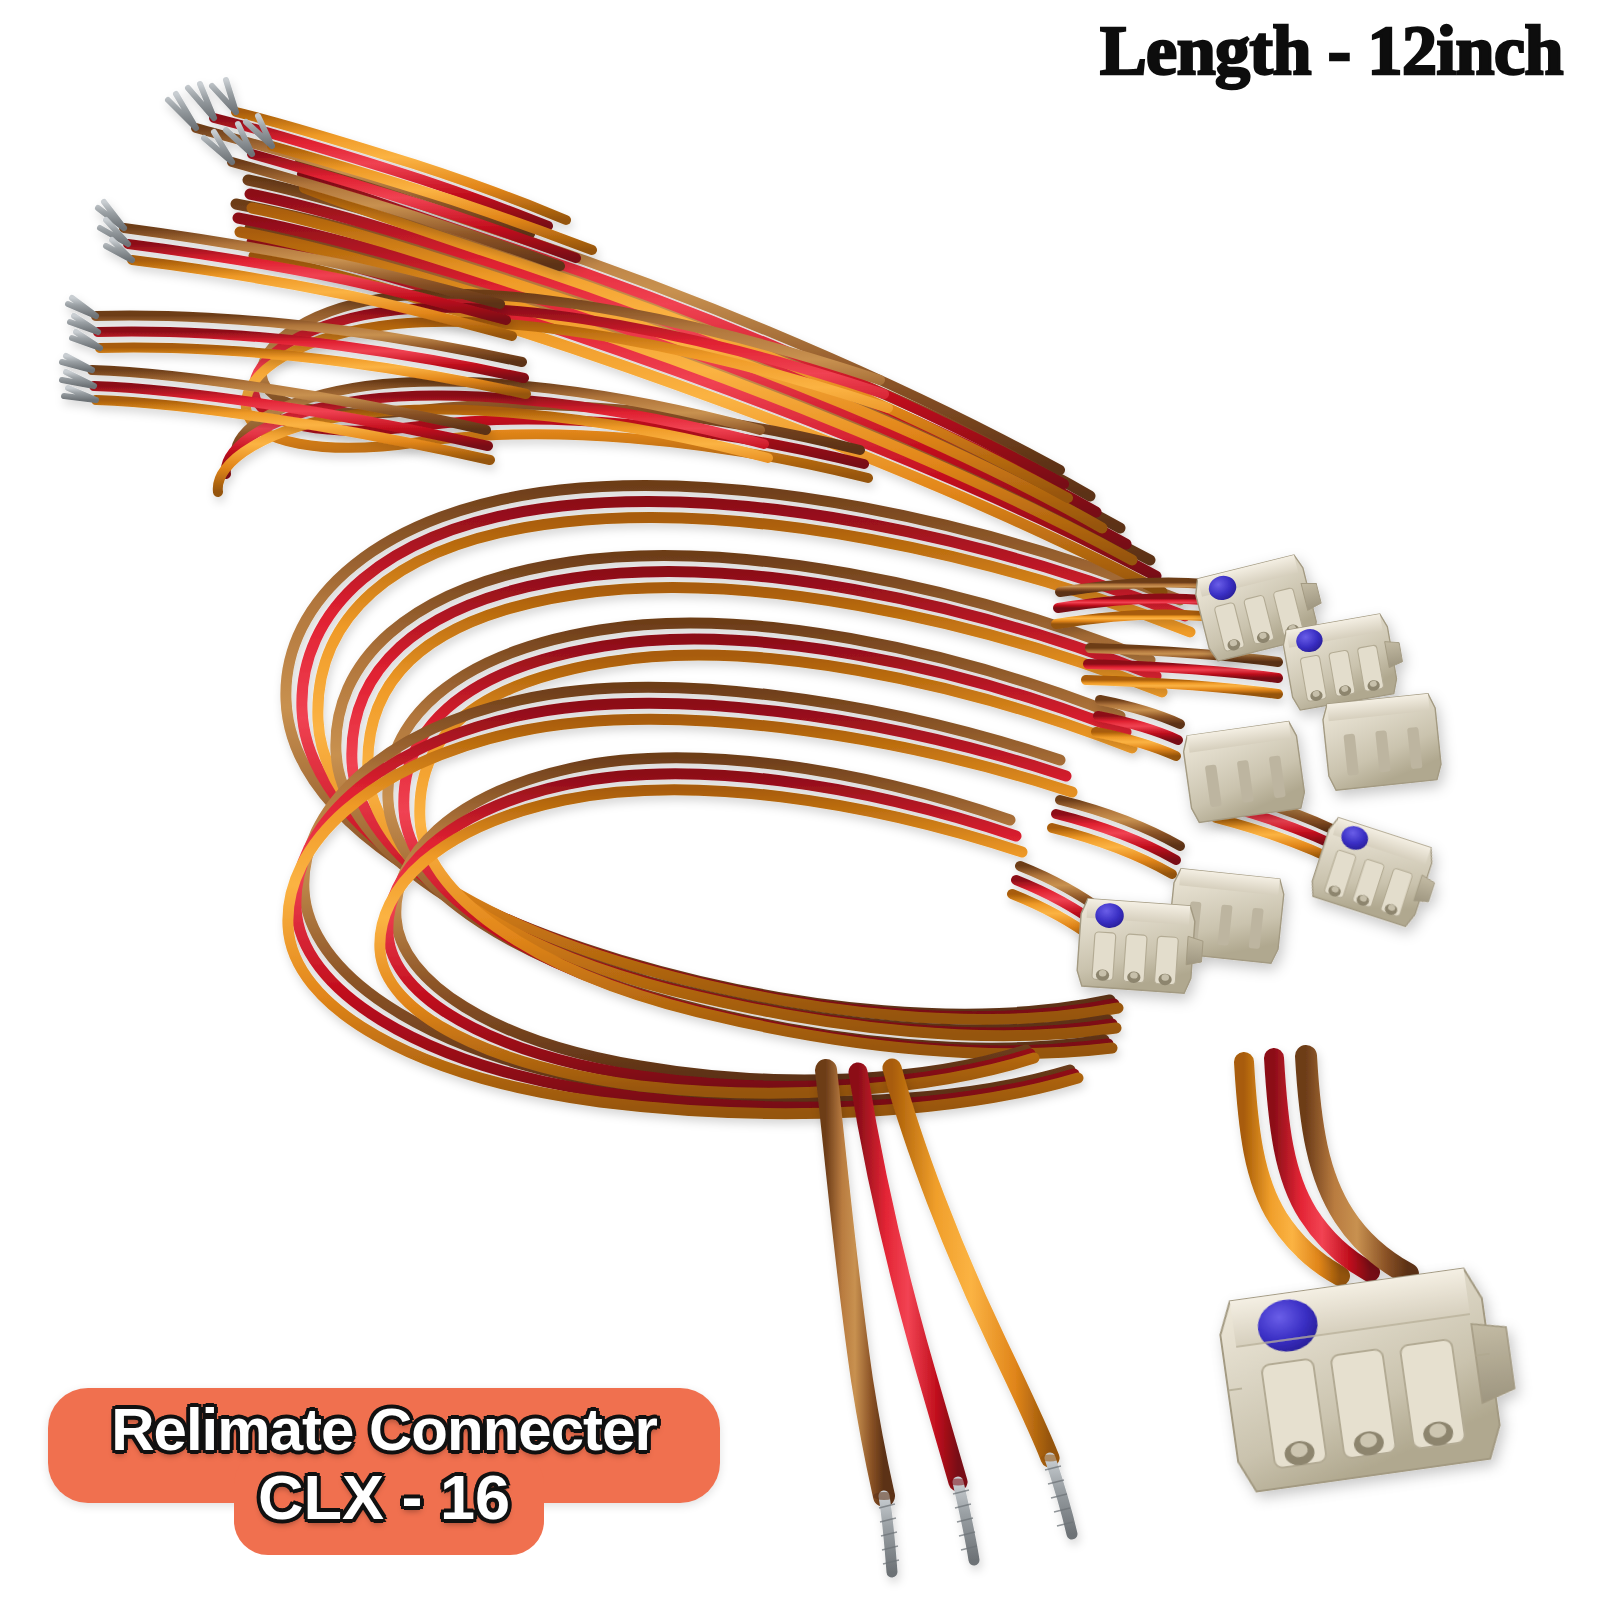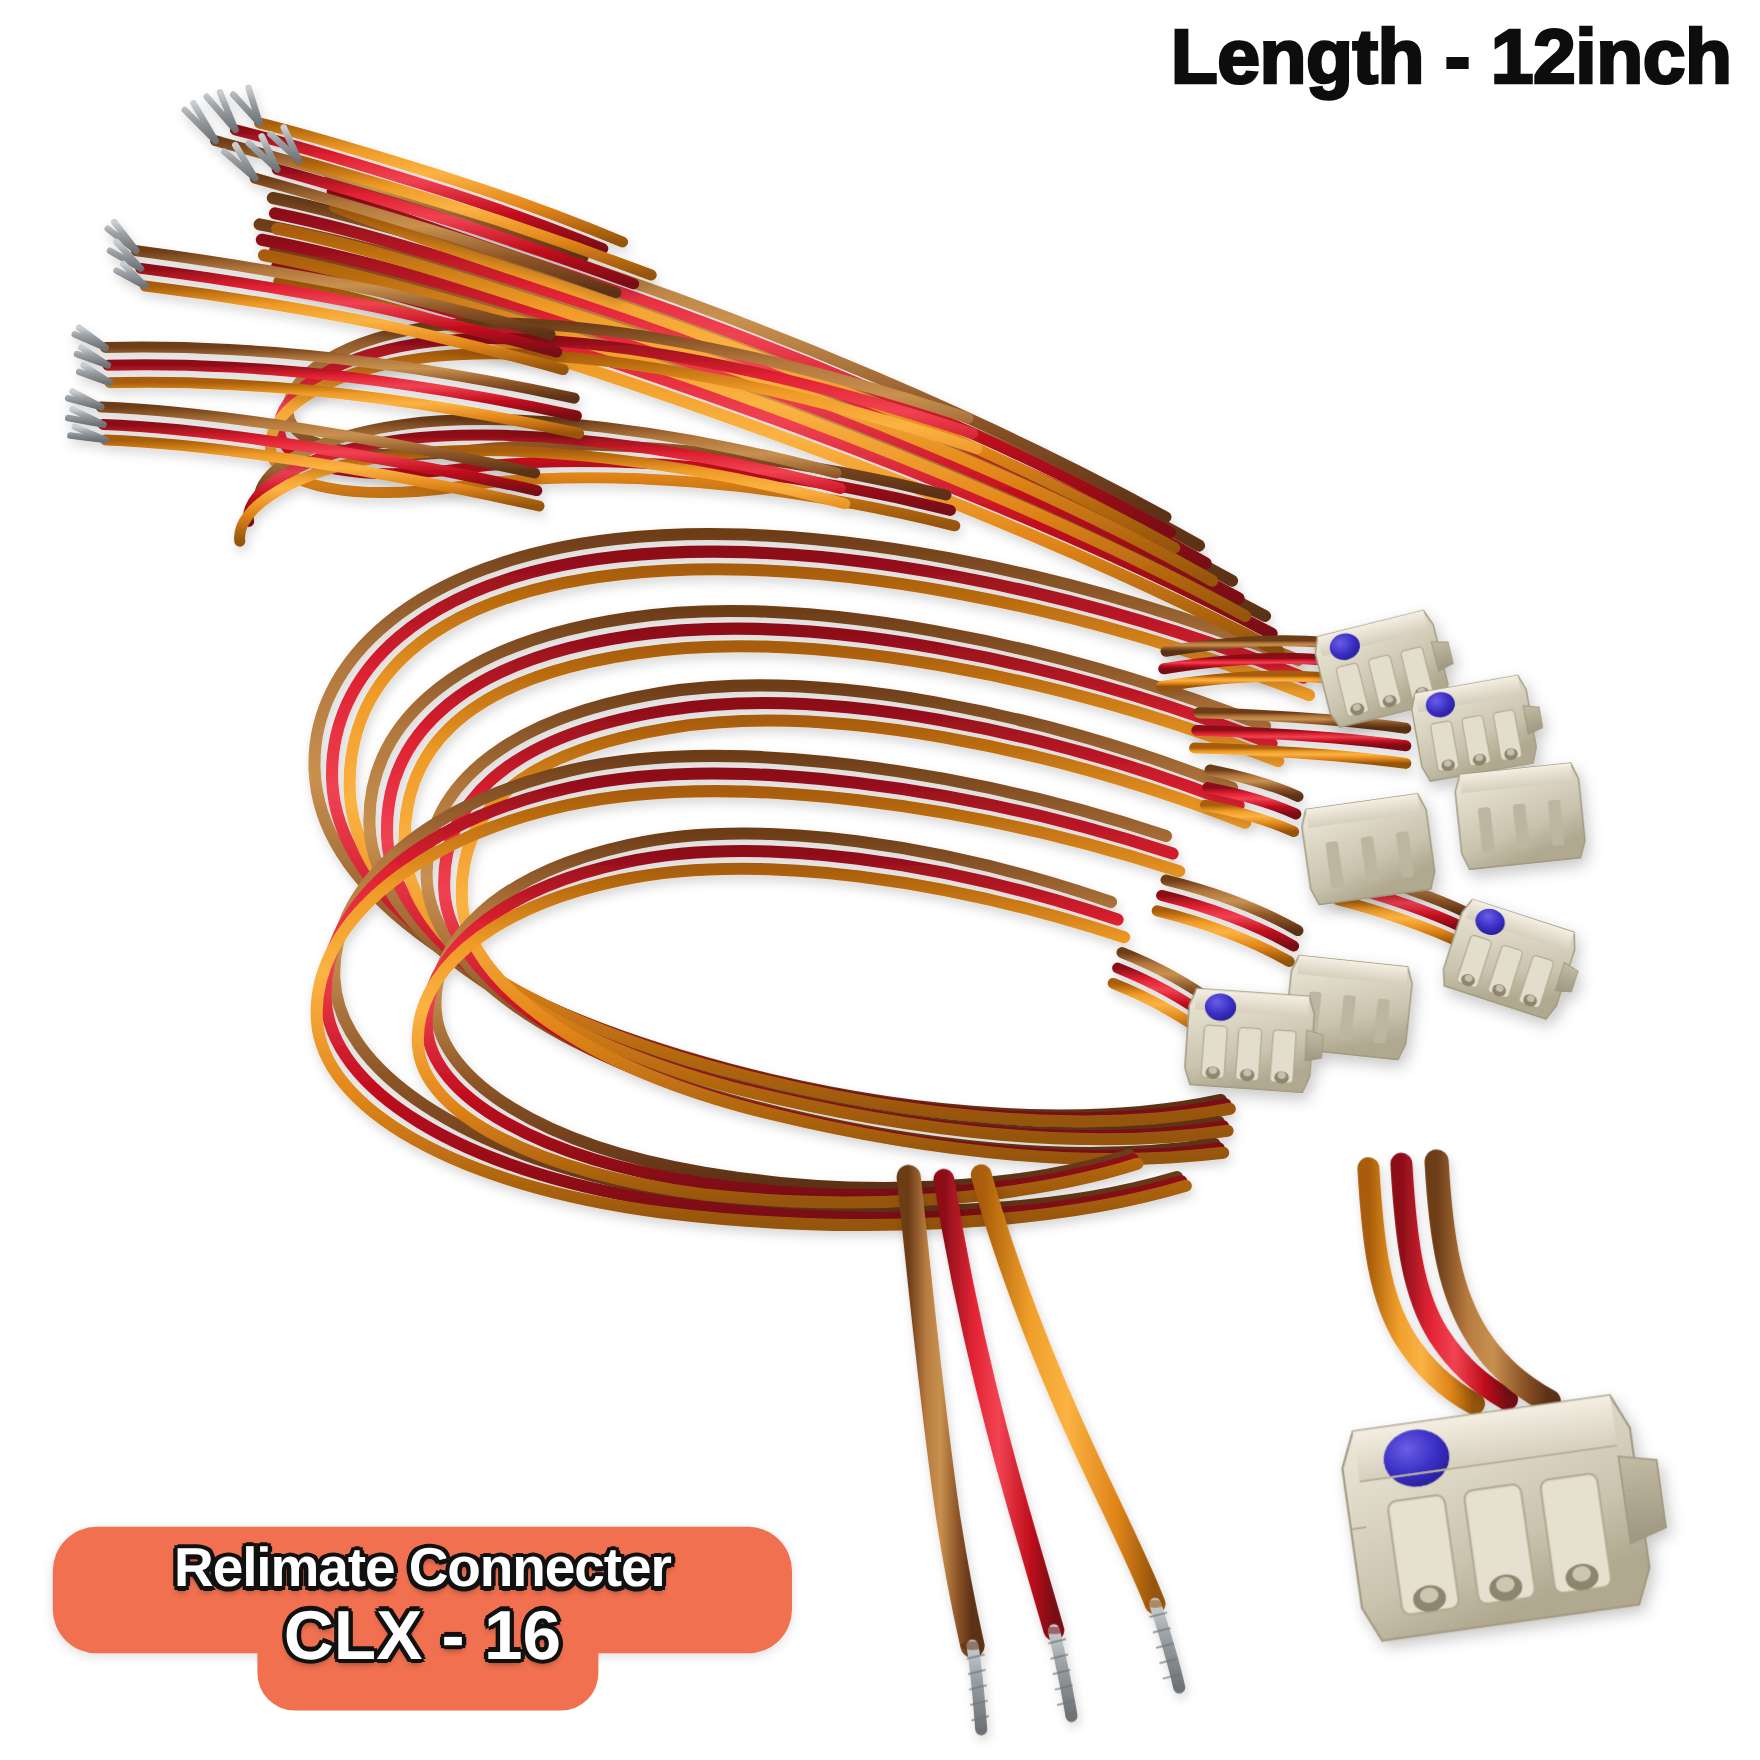--- a/index.html
+++ b/index.html
@@ -4,28 +4,28 @@
 <title>Relimate Connector Product Image</title>
 <style>
   html,body{margin:0;padding:0;background:#fff;}
   body{width:1600px;height:1600px;overflow:hidden;
        font-family:"Liberation Sans","DejaVu Sans",sans-serif;}
   #stage{position:relative;width:1600px;height:1600px;background:#ffffff;overflow:hidden;}
   #photo{position:absolute;inset:0;width:1600px;height:1600px;}
 
   
   .spec-block{
-    position:absolute; right:26px; top:14px;
+    position:absolute; right:37px; top:14px;
     text-align:center; line-height:1.04;
     color:#0d0d0d;
     font-weight:700;
     font-stretch:condensed;
     letter-spacing:-0.5px;
     -webkit-text-stroke:2.5px #0d0d0d;
-    font-family:Liberation Sans, sans-serif;
+    font-family:Liberation Serif, serif;
   }
   .spec-line{display:block;font-size:70px;white-space:nowrap;margin:1px 0;}
 
   
   .badge{position:absolute;left:48px;top:1388px;width:672px;height:170px;}
   .badge-top{
     position:absolute;left:0;top:0;width:672px;height:115px;
     background:#f0704f;border-radius:40px;
     box-shadow:0 3px 10px rgba(0,0,0,.12);
   }
@@ -37,21 +37,21 @@
     position:absolute;left:0;top:0;width:672px;height:170px;
     display:flex;flex-direction:column;align-items:center;justify-content:flex-start;
     padding-top:12px;box-sizing:border-box;
     color:#ffffff;font-weight:700;font-stretch:condensed;
     text-shadow:
       -3px -3px 0 #111, 3px -3px 0 #111, -3px 3px 0 #111, 3px 3px 0 #111,
       -4px 0 0 #111, 4px 0 0 #111, 0 -4px 0 #111, 0 4px 0 #111,
       0 5px 6px rgba(0,0,0,.35);
     line-height:1.0;white-space:nowrap;
   }
-  .badge-l1{font-size:50px;letter-spacing:-1px;}
+  .badge-l1{font-size:60px;letter-spacing:-1px;}
   .badge-l2{font-size:63px;letter-spacing:0px;margin-top:6px;}
 </style>
 </head>
 <body>
 
 <div id="stage">
 
   <svg id="photo" viewBox="0 0 1600 1600" xmlns="http://www.w3.org/2000/svg">
     <defs>
 

